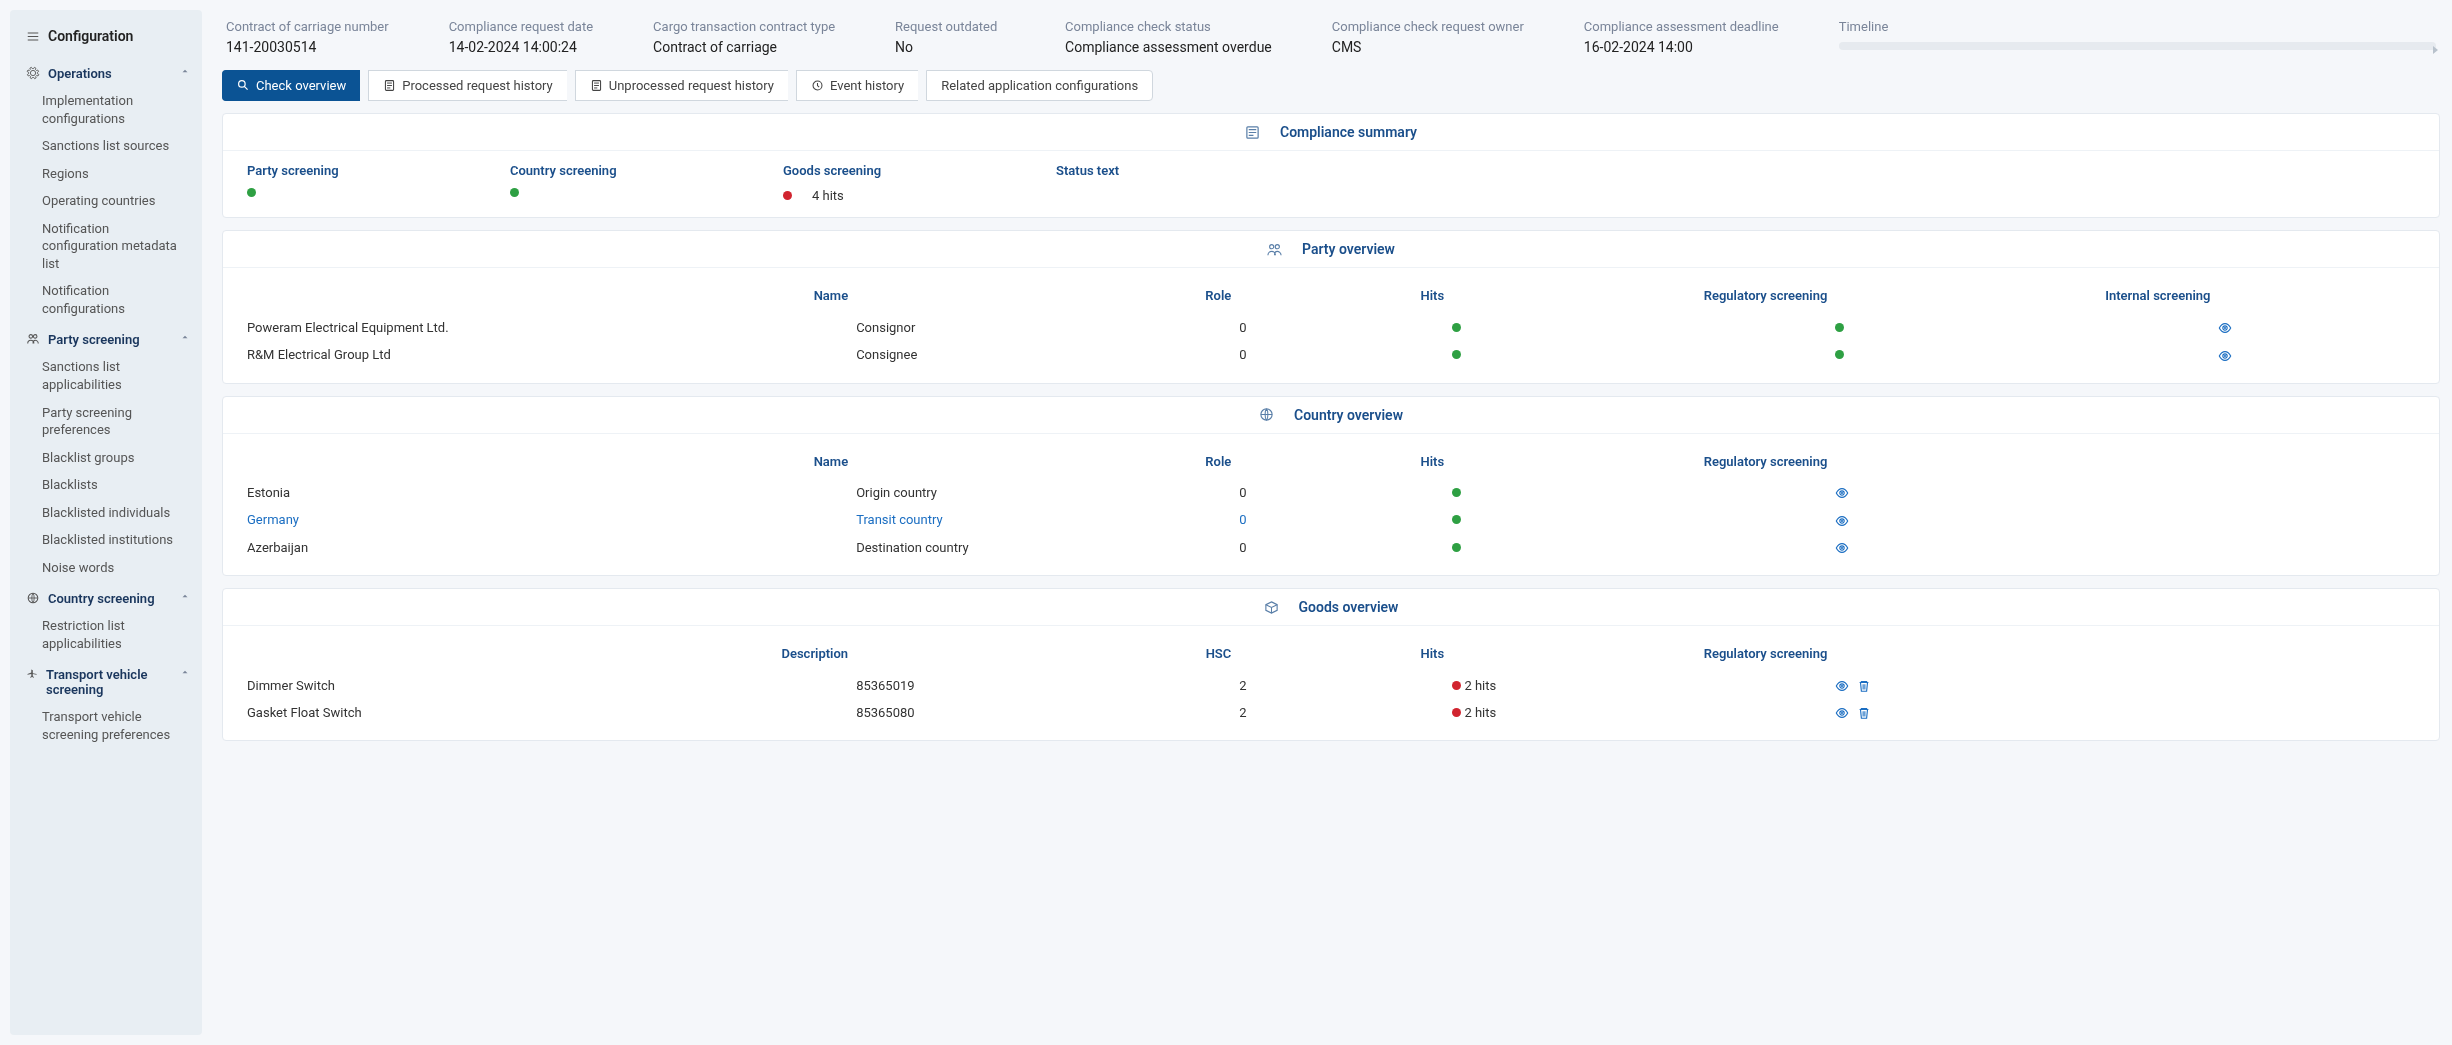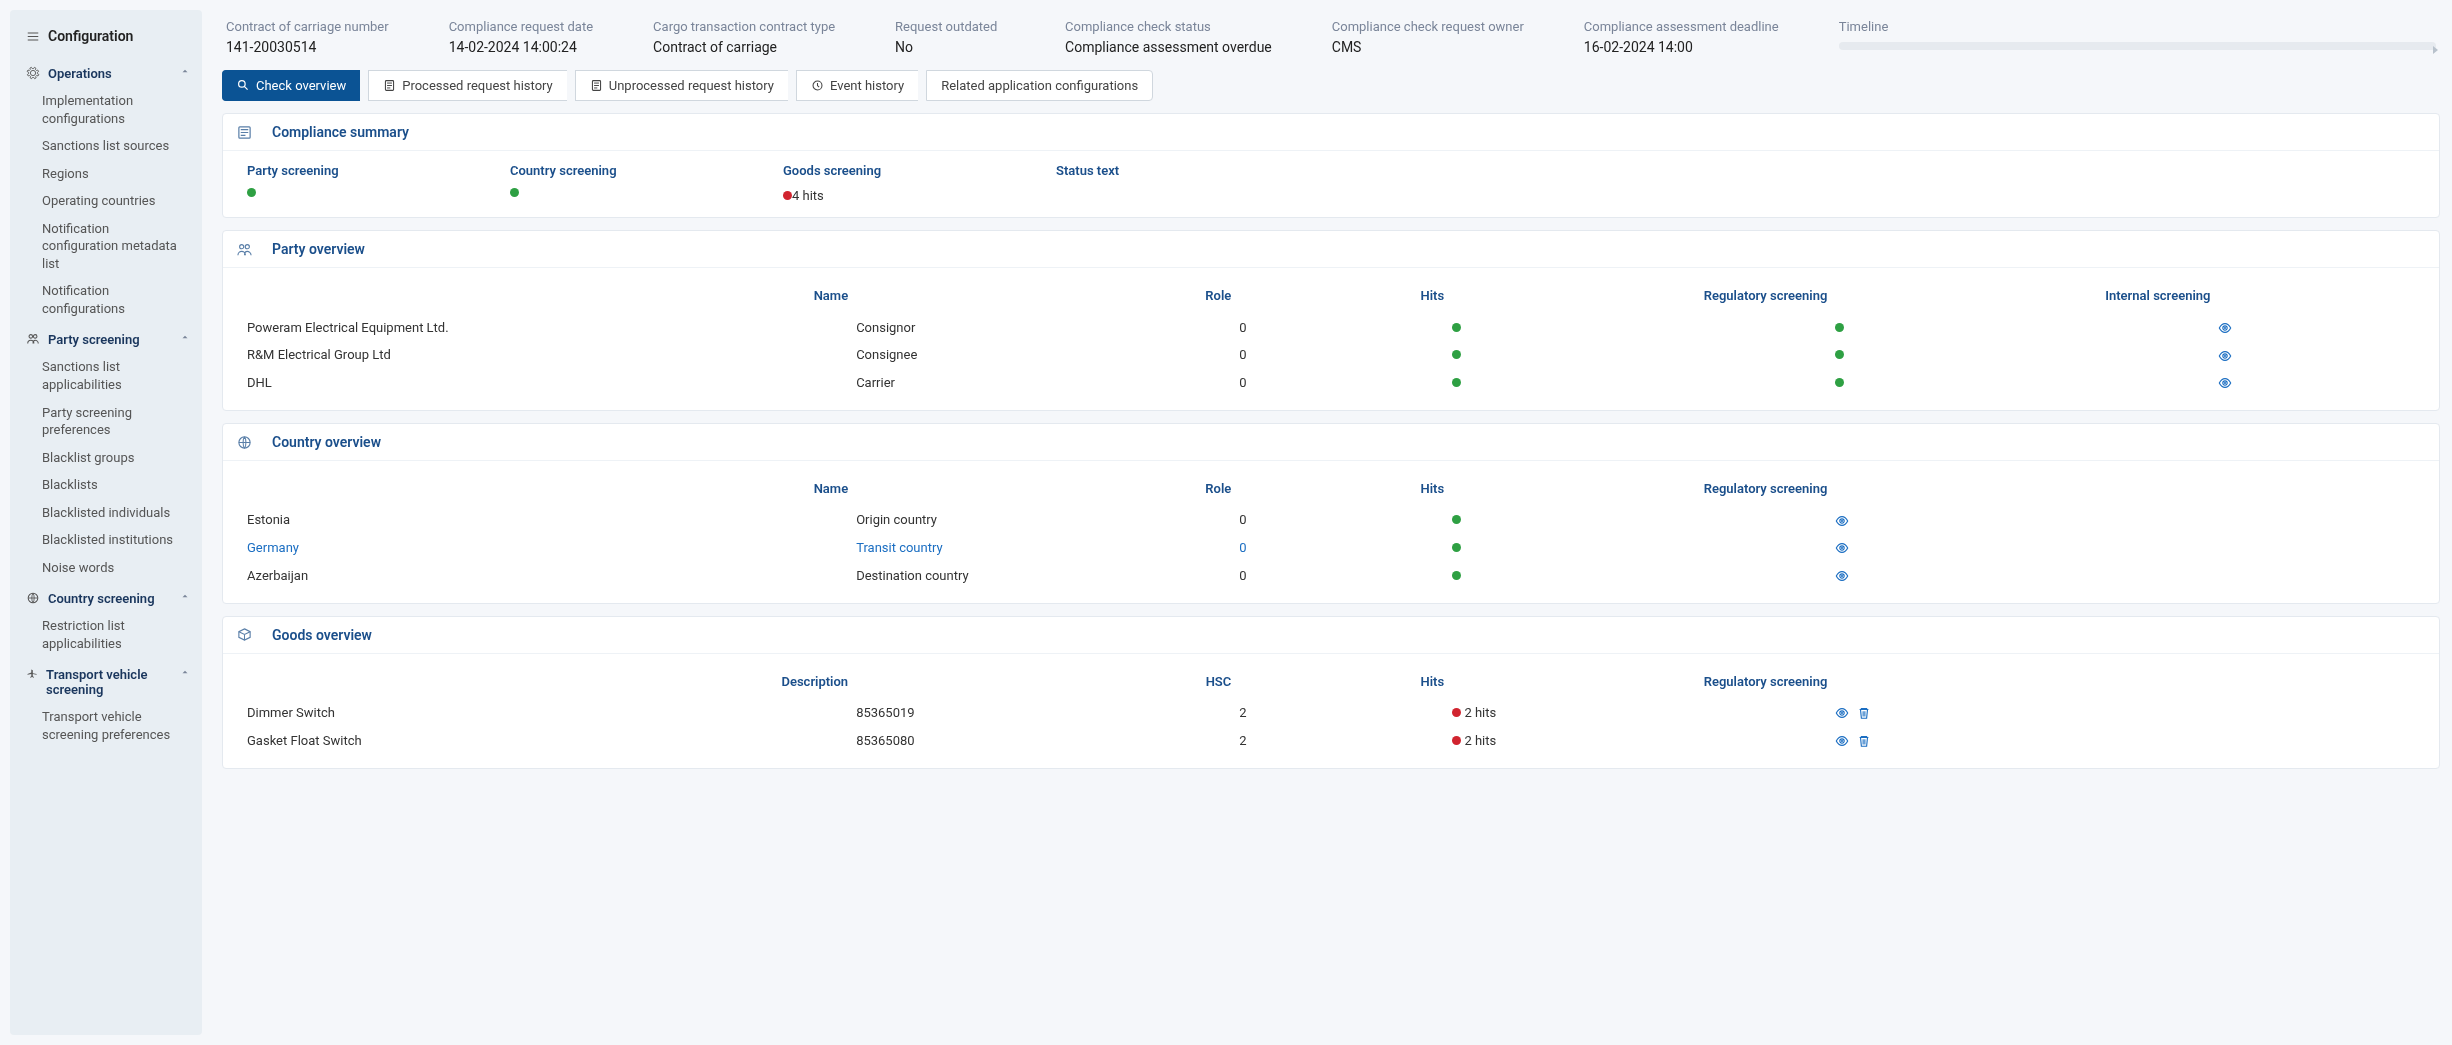--- a/index.html
+++ b/index.html
@@ -29,32 +29,32 @@
 
 .tabs { display: flex; gap: 8px; margin-bottom: 12px; }
 .tab { display: flex; align-items: center; gap: 6px; padding: 7px 14px; background: #fff; border: 1px solid #d0d7de; color: #444; cursor: pointer; font-size: 13px; border-right: none; }
 .tab:first-child { border-radius: 4px 0 0 4px; }
 .tab:last-child { border-radius: 0 4px 4px 0; border-right: 1px solid #d0d7de; }
 .tab.active { background: #0b5394; color: #fff; border-color: #0b5394; }
 .tab svg { width: 13px; height: 13px; fill: currentColor; }
 
 
 .panel { background: #fff; border: 1px solid #e4e9ef; border-radius: 4px; margin-bottom: 12px; }
-.panel-header { display: flex; align-items: center; gap: 20px; padding: 10px 14px; border-bottom: 1px solid #eef2f6; font-weight: 600; color: #1b4f8b; font-size: 14px; }
+.panel-header { display: flex; align-items: center; gap: 20px; padding: 10px 14px; border-bottom: 1px solid #eef2f6; font-weight: 600; color: #1b4f8b; font-size: 14px; justify-content: center; }
 .panel-header svg { width: 15px; height: 15px; fill: #5a7fa8; }
 .panel-body { padding: 12px 24px 14px; }
 
 .summary-row { display: flex; gap: 20px; }
 .summary-col { }
 .summary-col.col-party { width: 243px; }
 .summary-col.col-country { width: 253px; }
 .summary-col.col-goods { width: 253px; }
 .summary-col.col-status { flex: 1; }
 .summary-label { font-weight: 600; color: #1b4f8b; font-size: 13px; margin-bottom: 10px; }
-.summary-value { display: flex; align-items: center; gap: 0; font-size: 13px; color: #333; }
+.summary-value { display: flex; align-items: center; gap: 20px; font-size: 13px; color: #333; }
 
 .dot { width: 9px; height: 9px; border-radius: 50%; display: inline-block; }
 .dot.green { background: #2ea043; }
 .dot.red { background: #d1242f; }
 
 
 .tbl { width: 100%; border-collapse: collapse; }
 .tbl th { text-align: right; font-weight: 600; color: #1b4f8b; padding: 8px 8px 10px 0; font-size: 13px; }
 .tbl td { padding: 6px 8px 6px 0; font-size: 13px; color: #333; vertical-align: middle; }
 .row-highlight td { color: #1b6ec2; }
@@ -302,31 +302,20 @@
     <td>R&amp;M Electrical Group Ltd</td>
     <td>Consignee</td>
     <td>0</td>
     <td><span class="dot green"></span></td>
     <td><span class="dot green"></span></td>
     <td><svg class="eye-icon" viewBox="0 0 16 16">
                     <path d="M8 3C4 3 1.5 8 1.5 8S4 13 8 13s6.5-5 6.5-5S12 3 8 3zm0 7.5A2.5 2.5 0 118 5.5a2.5 2.5 0 010 5z" fill="none" stroke="#1b6ec2" stroke-width="1.3"></path>
                     <circle cx="8" cy="8" r="1.2" fill="#1b6ec2"></circle>
                   </svg></td>
               </tr>
-              <tr>
-    <td>DHL</td>
-    <td>Carrier</td>
-    <td>0</td>
-    <td><span class="dot green"></span></td>
-    <td><span class="dot green"></span></td>
-    <td><svg class="eye-icon" viewBox="0 0 16 16">
-                    <path d="M8 3C4 3 1.5 8 1.5 8S4 13 8 13s6.5-5 6.5-5S12 3 8 3zm0 7.5A2.5 2.5 0 118 5.5a2.5 2.5 0 010 5z" fill="none" stroke="#1b6ec2" stroke-width="1.3"></path>
-                    <circle cx="8" cy="8" r="1.2" fill="#1b6ec2"></circle>
-                  </svg></td>
-              </tr>
             </tbody>
         </table>
       </div>
     </section>
 
     <section class="panel">
       <div class="panel-header">
         <svg viewBox="0 0 16 16">
             <circle cx="8" cy="8" r="6" fill="none" stroke="#5a7fa8" stroke-width="1.2"></circle>
             <path d="M2 8h12M8 2c2 2 2 10 0 12M8 2c-2 2-2 10 0 12" fill="none" stroke="#5a7fa8" stroke-width="1.1"></path>

